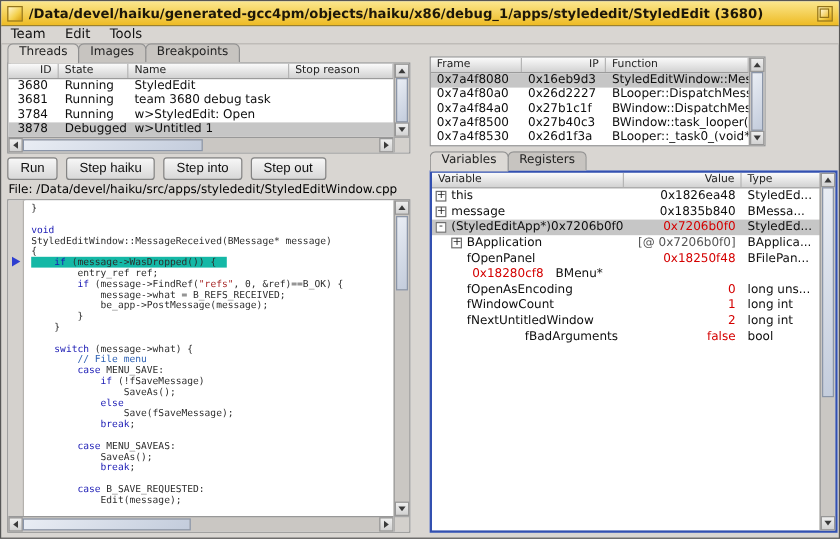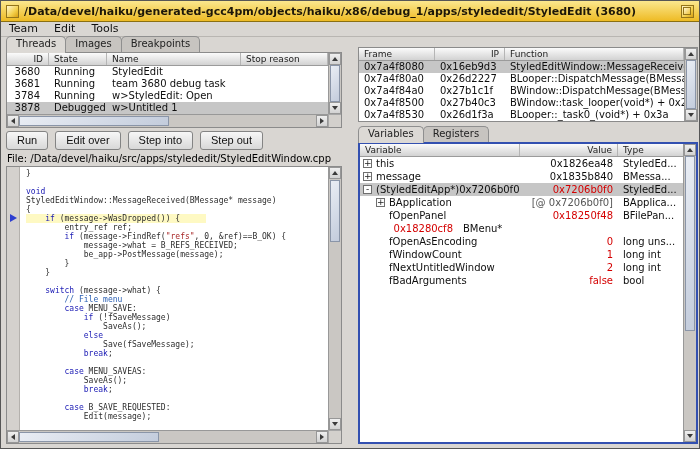--- a/index.html
+++ b/index.html
@@ -33,21 +33,21 @@
   .expander{display:inline-block;width:9px;height:9px;border:1px solid #6e6e6e;background:#fdfdfd;font-size:9px;line-height:7px;text-align:center;vertical-align:1px;margin-right:4px;box-sizing:border-box;color:#222}
   .exp-spacer{display:inline-block;width:13px}
   .toolbar{position:absolute;display:flex;gap:7px}
   .btn{height:19px;font-size:11px;line-height:17px;padding:0 10px;background:linear-gradient(#f7f7f7,#d8d8d8);border:1px solid #848484;border-radius:3px;color:#101010;box-sizing:border-box}
   .filelabel{position:absolute;font-size:10px;color:#000;white-space:nowrap}
   .gutter{position:absolute;left:0;top:0;width:13px;background:#d4d1cd;border-right:1px solid #b4b1ad;box-sizing:border-box}
   .bp-arrow{position:absolute;left:3px;width:0;height:0;border-top:4px solid transparent;border-bottom:4px solid transparent;border-left:7px solid #2d3ed0}
   .code{position:absolute;left:14px;top:0;right:13px;bottom:13px;background:#fff;overflow:hidden;padding:2px 0 0 5px;font-family:"DejaVu Sans Mono","Liberation Mono",monospace;font-size:8px;line-height:9px}
   .cl{white-space:pre;height:9px}
   .tok-k{color:#1a1ab4}.tok-p{color:#2e2e2e}.tok-s{color:#a82828}.tok-c{color:#2e62b4}
-  .hlline{display:inline-block;background:#fef9c3;padding-right:26px}
+  .hlline{display:inline-block;background:#14b8a6;padding-right:9px}
   .vscroll{position:absolute;width:13px;background:#cac7c3;border-left:1px solid #989898;box-sizing:border-box}
   .hscroll{position:absolute;height:13px;background:#cac7c3;border-top:1px solid #989898;box-sizing:border-box}
   .sb-btn{position:absolute;background:linear-gradient(#efefef,#d2d2d2);border:1px solid #979797;box-sizing:border-box}
   .vscroll .sb-btn{left:0;right:0;height:12px}
   .hscroll .sb-btn{top:0;bottom:0;width:12px}
   .sb-up{top:0}.sb-down{bottom:0}.sb-left{left:0}.sb-right{right:0}
   .sb-btn::after{content:"";position:absolute;left:50%;top:50%;transform:translate(-50%,-50%);width:0;height:0}
   .sb-up::after{border-left:3px solid transparent;border-right:3px solid transparent;border-bottom:4px solid #3a3a3a}
   .sb-down::after{border-left:3px solid transparent;border-right:3px solid transparent;border-top:4px solid #3a3a3a}
   .sb-left::after{border-top:3px solid transparent;border-bottom:3px solid transparent;border-right:4px solid #3a3a3a}
@@ -122,21 +122,21 @@
       <div class="sb-thumb" style="top:12px;bottom:12px"></div>
     </div>
     <div class="hscroll" style="left:0;right:13px;bottom:0">
       <div class="sb-btn sb-left"></div>
       <div class="sb-btn sb-right"></div>
       <div class="sb-thumb" style="left:12px;width:150px"></div>
     </div>
     <div class="sb-corner"></div>
   </div>
 
-  <div class="frame" style="left:357px;top:46px;width:340px;height:75px">
+  <div class="frame" style="left:357px;top:46px;width:280px;height:75px">
     <div class="tmain" style="right:13px;bottom:0">
       <div class="thead" id="stack-head">
           <div class="cell c-frame">Frame</div>
           <div class="cell c-ip">IP</div>
           <div class="cell c-fn">Function</div>
         </div>
       <div class="tbody" id="stack-body">
           <div class="trow sel">
             <div class="cell c-frame">0x7a4f8080</div>
             <div class="cell c-ip">0x16eb9d3</div>
@@ -166,21 +166,21 @@
     </div>
     <div class="vscroll" style="top:0;bottom:0;right:0">
       <div class="sb-btn sb-up"></div>
       <div class="sb-btn sb-down"></div>
       <div class="sb-thumb" style="top:12px;bottom:12px"></div>
     </div>
   </div>
 
   <div class="toolbar" id="toolbar" style="left:5px;top:130px">
       <button class="btn">Run</button>
-      <button class="btn">Edit over</button>
+      <button class="btn">Step haiku</button>
       <button class="btn">Step into</button>
       <button class="btn">Step out</button>
     </div>
 
   <div class="filelabel" style="left:6px;top:152px">File: /Data/devel/haiku/src/apps/stylededit/StyledEditWindow.cpp</div>
 
   <div class="frame" style="left:5px;top:165px;width:336px;height:278px">
     <div class="gutter" id="gutter" style="bottom:13px">
         <span class="bp-arrow" style="top: 47px;"></span>
       </div>
@@ -278,21 +278,21 @@
             <div class="cell c-var" style="padding-left: 16px;"><span class="exp-spacer"></span><span>fWindowCount</span></div>
             <div class="cell c-val v-r">1</div>
             <div class="cell c-type">long int</div>
           </div>
           <div class="trow vrow">
             <div class="cell c-var" style="padding-left: 16px;"><span class="exp-spacer"></span><span>fNextUntitledWindow</span></div>
             <div class="cell c-val v-r">2</div>
             <div class="cell c-type">long int</div>
           </div>
           <div class="trow vrow">
-            <div class="cell c-var" style="padding-left: 16px;"><span class="exp-spacer"></span><span>fBadArguments</span></div>
+            <div class="cell c-var" style="padding-left: 16px; text-align: right;"><span class="exp-spacer"></span><span>fBadArguments</span></div>
             <div class="cell c-val v-r">false</div>
             <div class="cell c-type">bool</div>
           </div>
         </div>
     </div>
     <div class="vscroll" style="top:0;bottom:0;right:0">
       <div class="sb-btn sb-up"></div>
       <div class="sb-btn sb-down"></div>
       <div class="sb-thumb" style="top:12px;height:175px"></div>
     </div>

